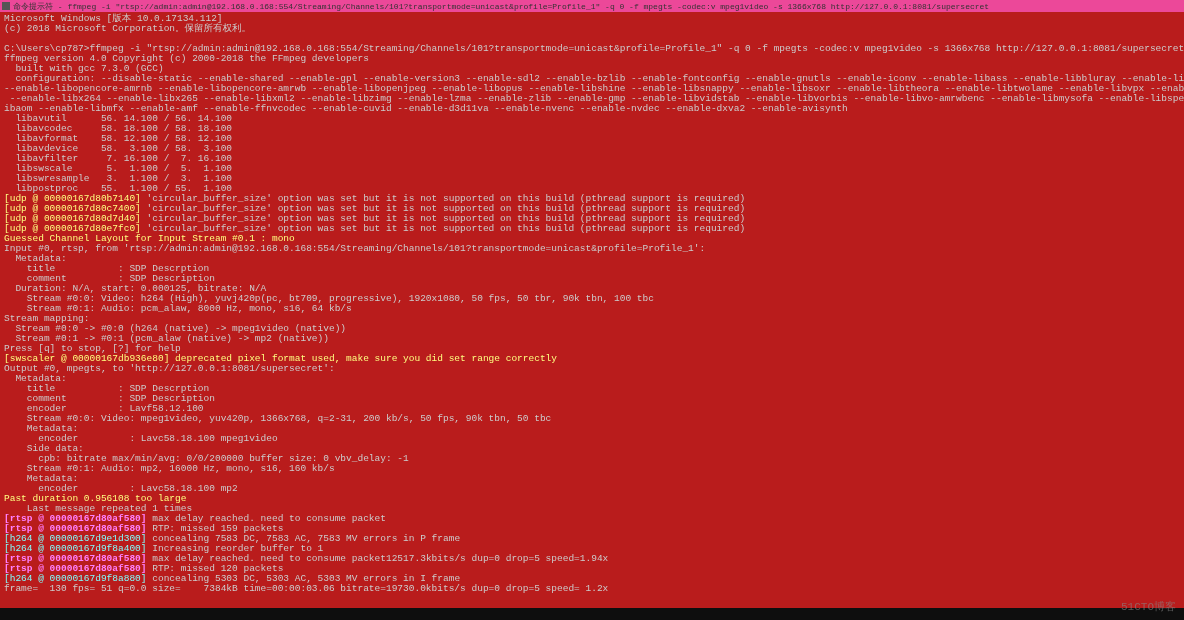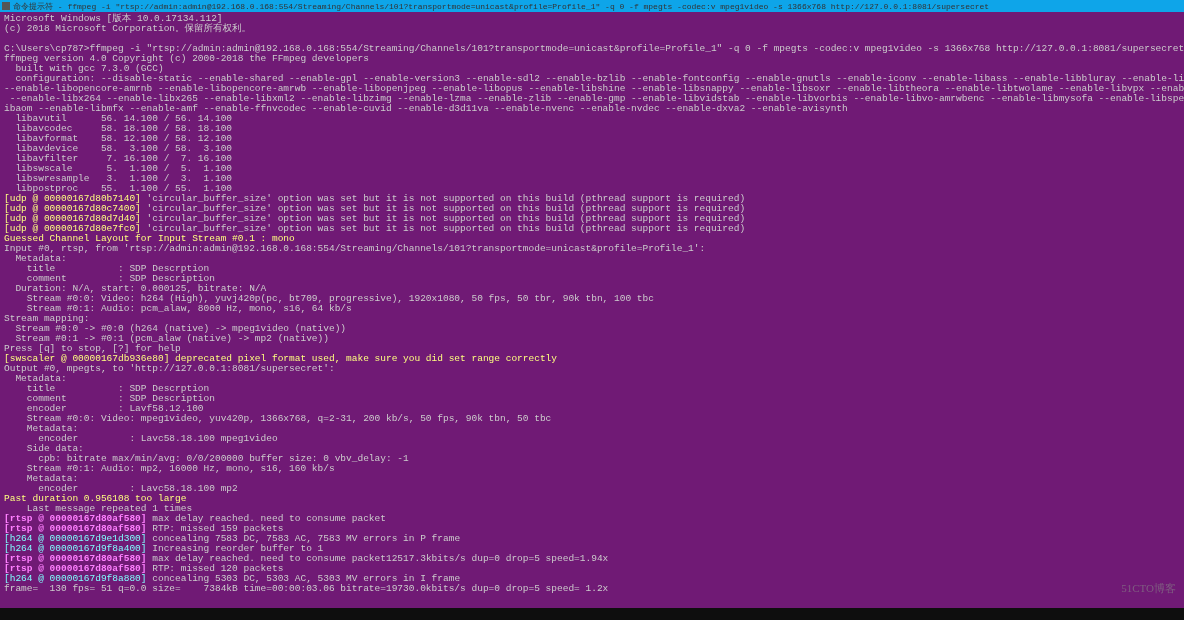--- a/index.html
+++ b/index.html
@@ -1,22 +1,22 @@
 <!DOCTYPE html>
 <html><head>
 <meta charset="utf-8">
 <style>
   html,body{margin:0;padding:0;background:#0e0e0e;width:1184px;height:620px;overflow:hidden;font-family:Consolas,'Courier New',monospace;}
-  .titlebar{background:#0ea5e9;height:12px;width:100%;display:flex;align-items:center;font-size:8px;color:#333;padding-left:2px;box-sizing:border-box;white-space:nowrap;overflow:hidden;}
+  .titlebar{background:#ec4899;height:12px;width:100%;display:flex;align-items:center;font-size:8px;color:#333;padding-left:2px;box-sizing:border-box;white-space:nowrap;overflow:hidden;}
   .titlebar-icon{width:8px;height:8px;background:#555;margin-right:3px;flex:0 0 auto;}
-  .console{background:#701a75;color:#ccc;font-size:9.5px;line-height:10px;padding:2px 4px;white-space:pre;letter-spacing:0;height:596px;overflow:hidden;box-sizing:border-box;position:relative;}
+  .console{background:#b91c1c;color:#ccc;font-size:9.5px;line-height:10px;padding:2px 4px;white-space:pre;letter-spacing:0;height:596px;overflow:hidden;box-sizing:border-box;position:relative;}
   .y{color:#ffff80;}
   .m{color:#ff80ff;font-weight:bold;}
   .c{color:#80ffff;}
-  .watermark{position:absolute;right:8px;bottom:24px;color:#888;font-size:11px;font-family:Liberation Serif, serif;opacity:.6;}
+  .watermark{position:absolute;right:8px;bottom:6px;color:#888;font-size:11px;font-family:Liberation Mono, monospace;opacity:.6;}
 </style>
 </head>
 <body>
 
 <div class="titlebar">
   <span class="titlebar-icon"></span>
   <span>命令提示符 - ffmpeg  -i "rtsp://admin:admin@192.168.0.168:554/Streaming/Channels/101?transportmode=unicast&amp;profile=Profile_1" -q 0 -f mpegts -codec:v mpeg1video -s 1366x768 http://127.0.0.1:8081/supersecret</span>
 </div>
 
 <div class="console" id="console"><div>Microsoft Windows [版本 10.0.17134.112]</div><div>(c) 2018 Microsoft Corporation。保留所有权利。</div><div>&nbsp;</div><div>C:\Users\cp787&gt;ffmpeg -i "rtsp://admin:admin@192.168.0.168:554/Streaming/Channels/101?transportmode=unicast&amp;profile=Profile_1" -q 0 -f mpegts -codec:v mpeg1video -s 1366x768 http://127.0.0.1:8081/supersecret</div><div>ffmpeg version 4.0 Copyright (c) 2000-2018 the FFmpeg developers</div><div>  built with gcc 7.3.0 (GCC)</div><div>  configuration: --disable-static --enable-shared --enable-gpl --enable-version3 --enable-sdl2 --enable-bzlib --enable-fontconfig --enable-gnutls --enable-iconv --enable-libass --enable-libbluray --enable-libfreetype --enable-libmp3lame</div><div>--enable-libopencore-amrnb --enable-libopencore-amrwb --enable-libopenjpeg --enable-libopus --enable-libshine --enable-libsnappy --enable-libsoxr --enable-libtheora --enable-libtwolame --enable-libvpx --enable-libwavpack --enable-libwebp</div><div> --enable-libx264 --enable-libx265 --enable-libxml2 --enable-libzimg --enable-lzma --enable-zlib --enable-gmp --enable-libvidstab --enable-libvorbis --enable-libvo-amrwbenc --enable-libmysofa --enable-libspeex --enable-libxvid --enable-l</div><div>ibaom --enable-libmfx --enable-amf --enable-ffnvcodec --enable-cuvid --enable-d3d11va --enable-nvenc --enable-nvdec --enable-dxva2 --enable-avisynth</div><div>  libavutil      56. 14.100 / 56. 14.100</div><div>  libavcodec     58. 18.100 / 58. 18.100</div><div>  libavformat    58. 12.100 / 58. 12.100</div><div>  libavdevice    58.  3.100 / 58.  3.100</div><div>  libavfilter     7. 16.100 /  7. 16.100</div><div>  libswscale      5.  1.100 /  5.  1.100</div><div>  libswresample   3.  1.100 /  3.  1.100</div><div>  libpostproc    55.  1.100 / 55.  1.100</div><div><span class="y">[udp @ 00000167d80b7140]</span><span> 'circular_buffer_size' option was set but it is not supported on this build (pthread support is required)</span></div><div><span class="y">[udp @ 00000167d80c7400]</span><span> 'circular_buffer_size' option was set but it is not supported on this build (pthread support is required)</span></div><div><span class="y">[udp @ 00000167d80d7d40]</span><span> 'circular_buffer_size' option was set but it is not supported on this build (pthread support is required)</span></div><div><span class="y">[udp @ 00000167d80e7fc0]</span><span> 'circular_buffer_size' option was set but it is not supported on this build (pthread support is required)</span></div><div><span class="y">Guessed Channel Layout for Input Stream #0.1 : mono</span></div><div>Input #0, rtsp, from 'rtsp://admin:admin@192.168.0.168:554/Streaming/Channels/101?transportmode=unicast&amp;profile=Profile_1':</div><div>  Metadata:</div><div>    title           : SDP Descrption</div><div>    comment         : SDP Description</div><div>  Duration: N/A, start: 0.000125, bitrate: N/A</div><div>    Stream #0:0: Video: h264 (High), yuvj420p(pc, bt709, progressive), 1920x1080, 50 fps, 50 tbr, 90k tbn, 100 tbc</div><div>    Stream #0:1: Audio: pcm_alaw, 8000 Hz, mono, s16, 64 kb/s</div><div>Stream mapping:</div><div>  Stream #0:0 -&gt; #0:0 (h264 (native) -&gt; mpeg1video (native))</div><div>  Stream #0:1 -&gt; #0:1 (pcm_alaw (native) -&gt; mp2 (native))</div><div>Press [q] to stop, [?] for help</div><div><span class="y">[swscaler @ 00000167db936e80] deprecated pixel format used, make sure you did set range correctly</span></div><div>Output #0, mpegts, to 'http://127.0.0.1:8081/supersecret':</div><div>  Metadata:</div><div>    title           : SDP Descrption</div><div>    comment         : SDP Description</div><div>    encoder         : Lavf58.12.100</div><div>    Stream #0:0: Video: mpeg1video, yuv420p, 1366x768, q=2-31, 200 kb/s, 50 fps, 90k tbn, 50 tbc</div><div>    Metadata:</div><div>      encoder         : Lavc58.18.100 mpeg1video</div><div>    Side data:</div><div>      cpb: bitrate max/min/avg: 0/0/200000 buffer size: 0 vbv_delay: -1</div><div>    Stream #0:1: Audio: mp2, 16000 Hz, mono, s16, 160 kb/s</div><div>    Metadata:</div><div>      encoder         : Lavc58.18.100 mp2</div><div><span class="y">Past duration 0.956108 too large</span></div><div>    Last message repeated 1 times</div><div><span class="m">[rtsp @ 00000167d80af580]</span><span> max delay reached. need to consume packet</span></div><div><span class="m">[rtsp @ 00000167d80af580]</span><span> RTP: missed 159 packets</span></div><div><span class="c">[h264 @ 00000167d9e1d300]</span><span> concealing 7583 DC, 7583 AC, 7583 MV errors in P frame</span></div><div><span class="c">[h264 @ 00000167d9f8a400]</span><span> Increasing reorder buffer to 1</span></div><div><span class="m">[rtsp @ 00000167d80af580]</span><span> max delay reached. need to consume packet12517.3kbits/s dup=0 drop=5 speed=1.94x</span></div><div><span class="m">[rtsp @ 00000167d80af580]</span><span> RTP: missed 120 packets</span></div><div><span class="c">[h264 @ 00000167d9f8a880]</span><span> concealing 5303 DC, 5303 AC, 5303 MV errors in I frame</span></div><div>frame=  130 fps= 51 q=0.0 size=    7384kB time=00:00:03.06 bitrate=19730.0kbits/s dup=0 drop=5 speed= 1.2x</div></div>

